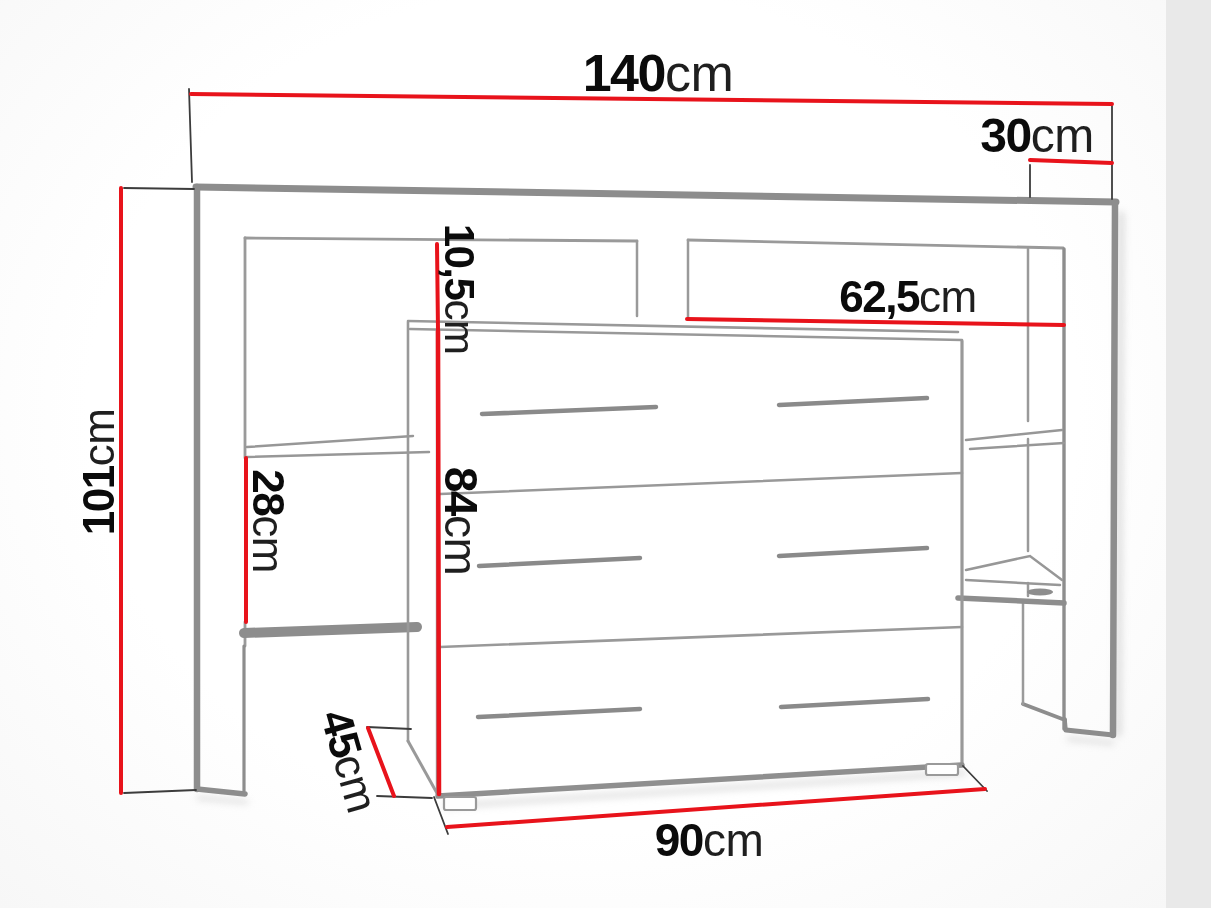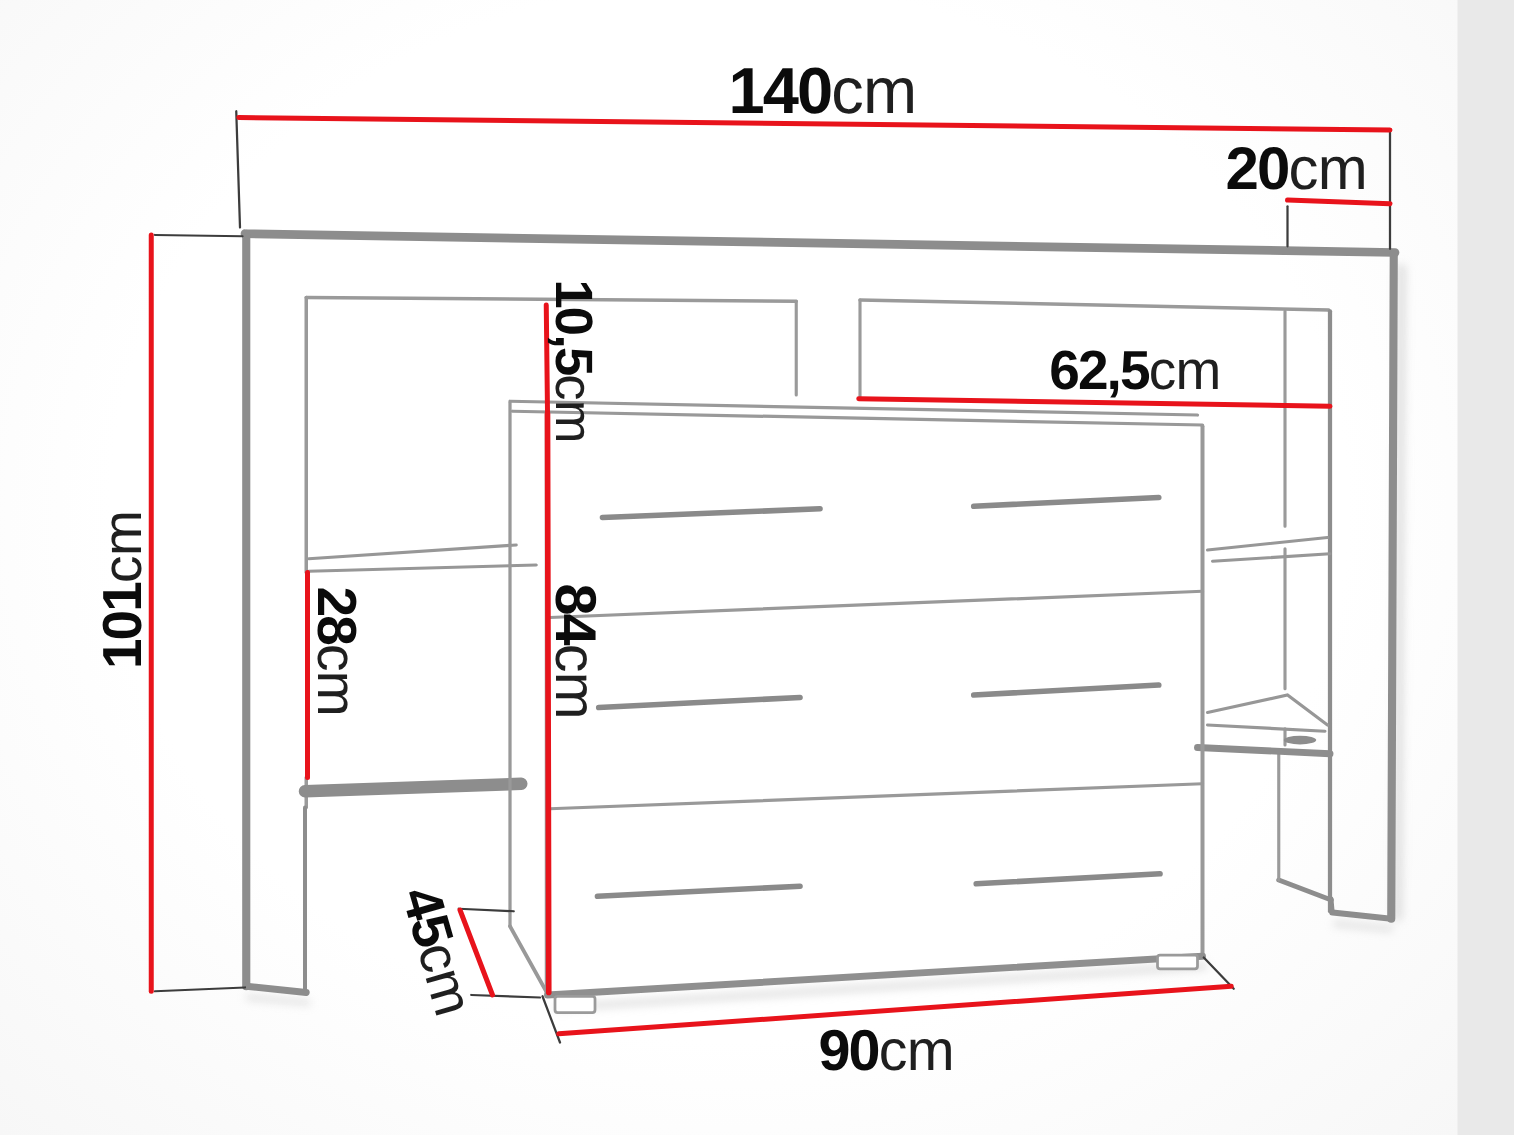--- a/index.html
+++ b/index.html
@@ -123,21 +123,21 @@
       <path d="M368,728 L394,796"></path>
       <path d="M447,827 L985,789"></path>
     </g>
   </svg>
 
   <div class="dim dl-140">
     <span class="num">140</span>
       <span class="unit">cm</span>
   </div>
   <div class="dim dl-30">
-    <span class="num">20</span>
+    <span class="num">30</span>
       <span class="unit">cm</span>
   </div>
   <div class="dim dl-101">
     <span class="num">101</span>
       <span class="unit">cm</span>
   </div>
   <div class="dim dl-105">
     <span class="num">10,5</span>
       <span class="unit">cm</span>
   </div>

